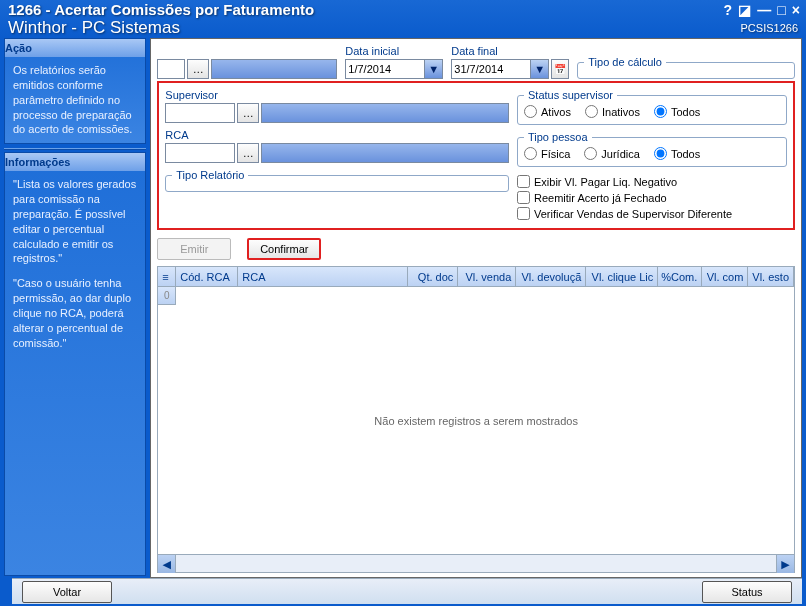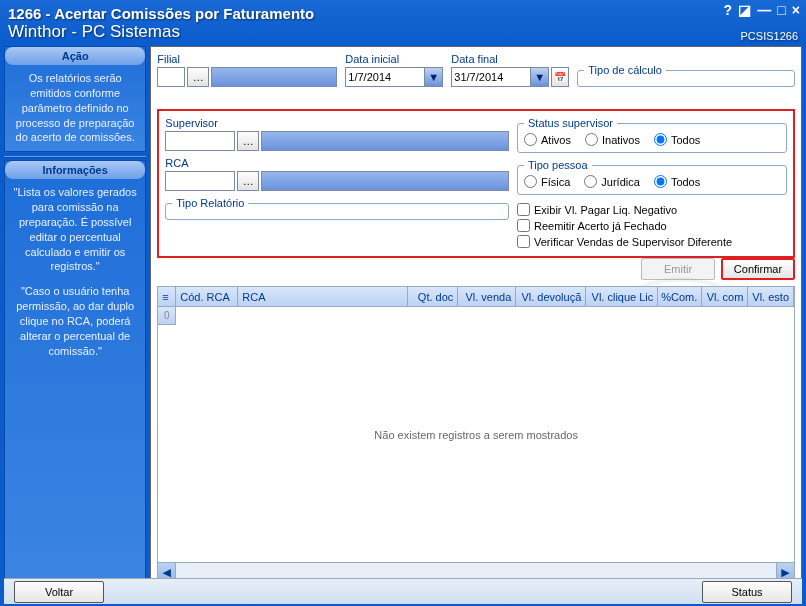--- a/index.html
+++ b/index.html
@@ -1,31 +1,31 @@
 <!DOCTYPE html>
 <html><head>
 <meta charset="utf-8">
 <style>
 * { box-sizing: border-box; margin: 0; padding: 0; font-family: Tahoma, Arial, sans-serif; font-size: 11px; }
 body { background: #0a5bcc; width: 806px; height: 606px; overflow: hidden; position: relative; }
 
 
-.titlebar { height: 46px; background: linear-gradient(to bottom, #1868d4 0%, #0a5bcc 100%); color: #fff; padding: 2px 8px; display: flex; flex-direction: column; justify-content: center; position: relative; }
+.titlebar { height: 38px; background: linear-gradient(to bottom, #1868d4 0%, #0a5bcc 100%); color: #fff; padding: 2px 8px; display: flex; flex-direction: column; justify-content: center; position: relative; }
 .titlebar .title { font-size: 15px; font-weight: bold; text-shadow: 1px 1px 2px rgba(0,0,0,.5); }
 .titlebar .sub { font-size: 17px; text-shadow: 1px 1px 2px rgba(0,0,0,.5); }
 .titlebar .code { position: absolute; right: 8px; bottom: 4px; font-size: 11px; text-shadow: 1px 1px 2px rgba(0,0,0,.5); }
 .titlebar .winbtns { position: absolute; right: 6px; top: 2px; display: flex; gap: 6px; }
 .titlebar .winbtns span { color: #fff; font-weight: bold; cursor: pointer; font-size: 14px; }
 
 
 .main { display: flex; height: 540px; background: #0a5bcc; padding: 0 4px; }
 .sidebar { width: 170px; display: flex; flex-direction: column; gap: 0; }
 .panel { background: linear-gradient(to bottom, #1e6ed8 0%, #3b84e2 100%); border: 1px solid #0a4ba8; color: #e8f0ff; padding: 0; margin-bottom: 2px; }
-.panel-h { background: linear-gradient(to bottom, #a9c8f5 0%, #6ea0e8 100%); color: #003a8c; font-weight: bold; text-align: center; padding: 3px 0; font-size: 11px; border-radius: 8px; }
-.panel-b { padding: 6px 8px; font-size: 11px; line-height: 1.35; color: #e8f0ff; min-height: 80px; text-align: center; }
+.panel-h { background: linear-gradient(to bottom, #a9c8f5 0%, #6ea0e8 100%); color: #003a8c; font-weight: bold; text-align: left; padding: 3px 0; font-size: 11px; }
+.panel-b { padding: 6px 8px; font-size: 11px; line-height: 1.35; color: #e8f0ff; min-height: 80px; }
 .hr { height: 2px; background: #6aa1e8; border-bottom: 1px solid #0a4ba8; margin: 2px 0; }
 
 .content { flex: 1; background: #fff; border: 1px solid #666; margin-left: 4px; padding: 6px 6px 4px 6px; display: flex; flex-direction: column; position: relative; }
 .watermark { position: absolute; right: 10px; bottom: 90px; width: 220px; height: 220px; opacity: .12; }
 .watermark svg { width: 100%; height: 100%; }
 
 
 .row1 { display: flex; gap: 8px; align-items: flex-end; }
 .field { display: flex; flex-direction: column; }
 .field label { color: #003a8c; font-size: 11px; margin-bottom: 2px; }
@@ -37,44 +37,44 @@
 .date input { width: 80px; height: 20px; border: 1px solid #7a8aa0; padding: 0 2px; }
 .date .dd { width: 18px; height: 20px; background: linear-gradient(#bcd2f3,#6a92dd); border: 1px solid #7a8aa0; border-left: none; display:flex;align-items:center;justify-content:center;color:#00236a;cursor:pointer; }
 .cal { width: 18px; height: 20px; border: 1px solid #7a8aa0; margin-left: 2px; background: linear-gradient(#fdfdfd,#e4e4e4); display:flex;align-items:center;justify-content:center;font-size:10px;cursor:pointer; }
 
 fieldset { border: 1px solid #8fa8c8; border-radius: 3px; padding: 4px 6px 6px; }
 legend { color: #003a8c; padding: 0 4px; font-size: 11px; }
 
 .radios { display: flex; gap: 14px; align-items: center; }
 .radios label { display: flex; align-items: center; gap: 4px; color: #000; }
 
-.redbox { border: 2px solid #e02020; padding: 6px; margin-top: 22px; }
+.redbox { border: 2px solid #e02020; padding: 6px; margin-top: 2px; }
 .rbrow { display: flex; gap: 8px; }
 .leftcol { flex: 1; display: flex; flex-direction: column; gap: 6px; }
 .rightcol { width: 270px; display: flex; flex-direction: column; gap: 6px; }
 .chk { display: flex; align-items: center; gap: 4px; color: #000; }
 
-.actionrow { display: flex; justify-content: flex-end; gap: 6px; margin-top: 0; }
+.actionrow { display: flex; gap: 16px; margin-top: 8px; }
 .btn { min-width: 74px; height: 22px; border: 1px solid #555; background: linear-gradient(#fdfdfd,#e6e6e6); cursor: pointer; border-radius: 2px; }
 .btn.highlight { border: 2px solid #e02020; }
 .btn.dis { color: #999; border-color: #bbb; background: #f3f3f3; cursor: default; }
 
 
 .grid { flex: 1; margin-top: 6px; border: 1px solid #9ab; display:flex; flex-direction:column; min-height:220px; position:relative; }
 .grid-h { background: linear-gradient(#d8e6fb,#bcd2f3); border-bottom: 1px solid #9ab; display: flex; height: 20px; }
 .grid-h .cell { border-right: 1px solid #9ab; padding: 3px 4px; color: #003a8c; font-size: 11px; white-space: nowrap; display:flex;align-items:center; }
 .grid-body { flex:1; background: #fff; display:flex; align-items:center; justify-content:center; color:#666; position:relative; }
 .rownum { background: linear-gradient(#d8e6fb,#bcd2f3); border-bottom:1px solid #9ab; border-right:1px solid #9ab; height:18px; width:18px; color:#888; font-size:10px; display:flex;align-items:center;justify-content:center; position:absolute; left:0; top:0; }
 .scroll-h { height: 18px; background: #e8eef8; border-top:1px solid #9ab; position:relative; }
 .scroll-h .arrow { width:18px; height:18px; position:absolute; top:0; background: linear-gradient(#bcd2f3,#9ab8e4); display:flex;align-items:center;justify-content:center;color:#003a8c;cursor:pointer; }
 .scroll-h .arrow.l { left:0; border-right:1px solid #9ab; }
 .scroll-h .arrow.r { right:0; border-left:1px solid #9ab; }
 
 
-.footer { height: 26px; background: linear-gradient(#e8eef8,#d0dff0); border-top:1px solid #9ab; display:flex; justify-content:space-between; align-items:center; padding: 0 10px; position:absolute; bottom:2px; left:4px; right:4px; }
+.footer { height: 26px; background: linear-gradient(#e8eef8,#d0dff0); border-top:1px solid #9ab; display:flex; justify-content:space-between; align-items:center; padding: 0 10px; position:absolute; bottom:2px; left:12px; right:4px; }
 .footer .btn { min-width: 90px; }
 
 input[type=radio], input[type=checkbox] { margin:0; }
 </style>
 </head>
 <body>
 
 <div class="titlebar">
   <div class="title">1266 - Acertar Comissões por Faturamento</div>
   <div class="sub">Winthor - PC Sistemas</div>
@@ -108,21 +108,20 @@
     <div class="watermark">
       <svg viewBox="0 0 100 100">
           <circle cx="50" cy="50" r="48" fill="none" stroke="#8aa" stroke-width="2"></circle>
           <path d="M20 70 Q40 40 50 30 Q60 40 80 70" fill="none" stroke="#8aa" stroke-width="3"></path>
           <path d="M25 75 Q42 48 50 38 Q58 48 75 75" fill="none" stroke="#8aa" stroke-width="3"></path>
         </svg>
     </div>
 
     <div class="row1">
       <div class="field" style="width:180px;">
-        <label>Filial</label>
         <div class="combo">
           <input class="txt" style="width: 28px;">
           <div class="btn-ell">…</div>
           <div class="bluebar"></div>
         </div>
       </div>
       <div class="field">
         <label>Data inicial</label>
         <div class="date">
           <input value="1/7/2014" style="">

